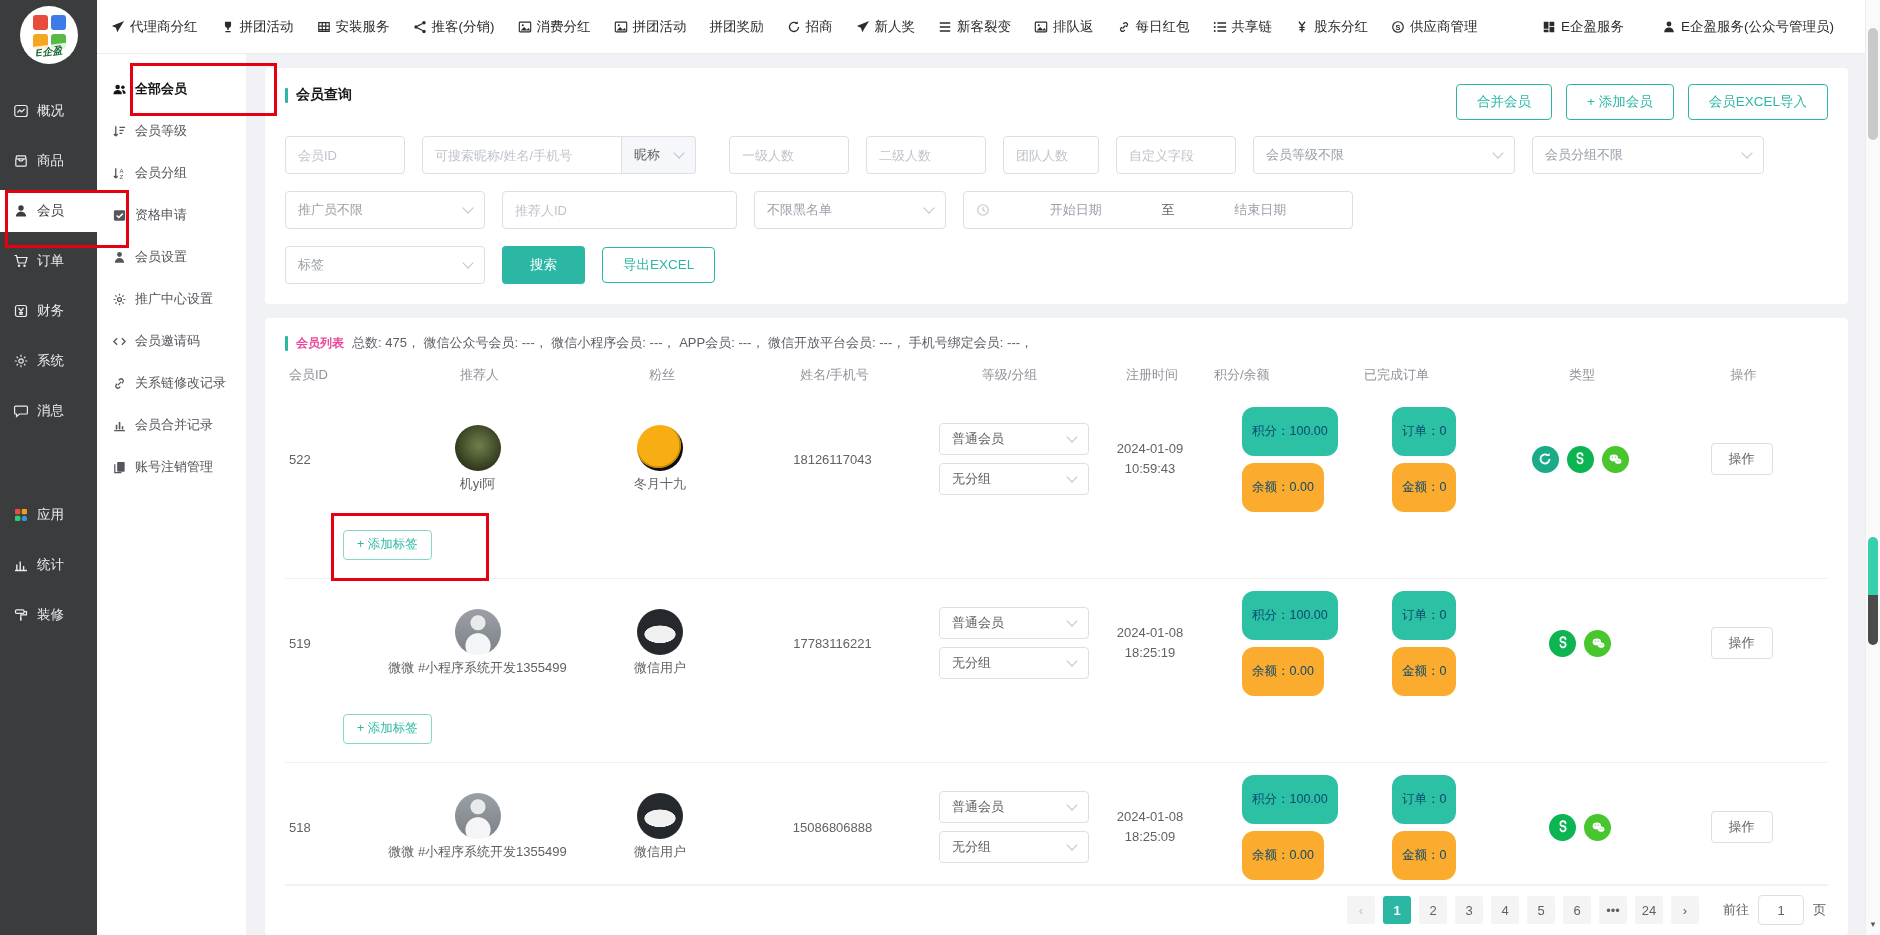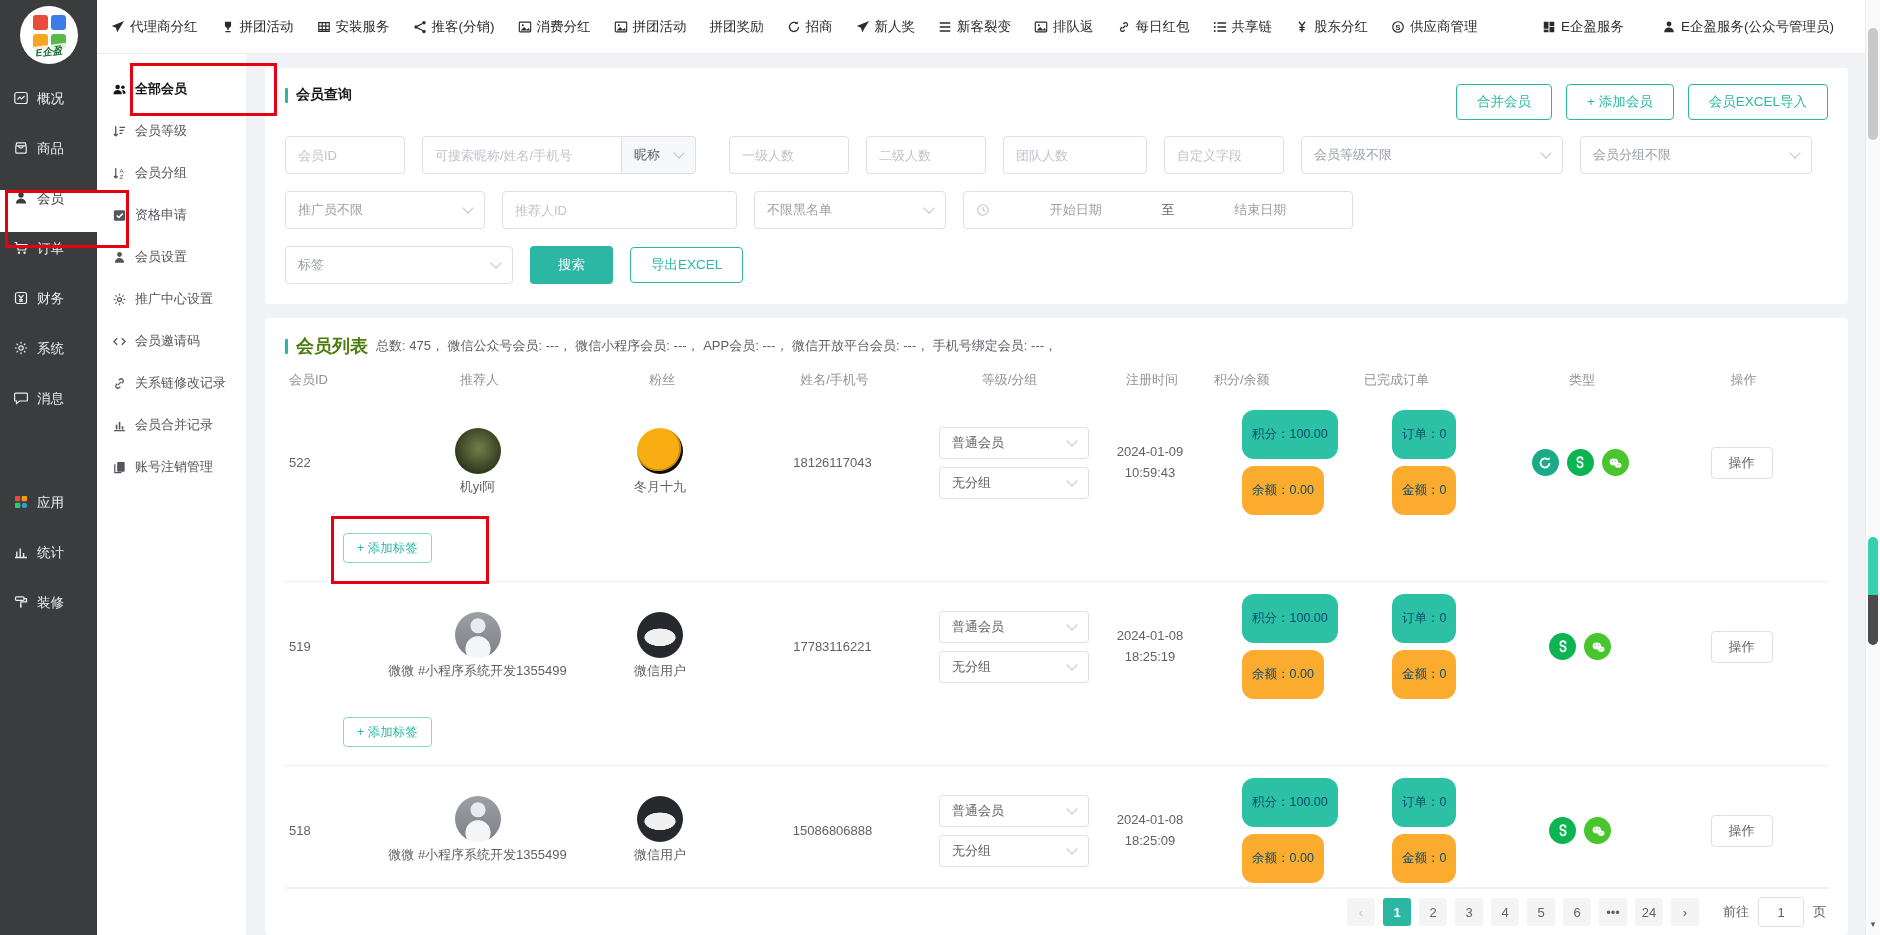--- a/index.html
+++ b/index.html
@@ -9,21 +9,21 @@
   
   .rail{position:absolute;left:0;top:0;bottom:0;width:97px;background:#3b3c3e;z-index:30}
   .logo{width:58px;height:58px;border-radius:50%;background:#fff;margin:6px auto 0;position:relative;overflow:hidden;cursor:pointer}
   .lgrid{position:absolute;left:13px;top:9px;width:34px;height:34px;display:grid;grid-template-columns:15px 15px;grid-gap:3px}
   .lb{width:15px;height:15px;border-radius:3px}
   .lb1{background:#e74c3c}.lb2{background:#3d7be8}.lb3{background:#f5a623}.lb4{background:#58b947}
   .ltext{position:absolute;bottom:5px;left:3px;right:3px;text-align:center;font-size:10px;font-weight:bold;font-style:italic;
          color:#1d6b34;background:rgba(255,255,255,.82);border-radius:6px;transform:rotate(-7deg)}
   .rail-menu{margin-top:26px}
   .rail-bottom{position:absolute;top:494px;left:0;right:0}
-  .ritem{height:42px;margin-bottom:8px;display:flex;align-items:flex-start;padding-left:13px;gap:8px;
+  .ritem{height:42px;margin-bottom:8px;display:flex;align-items:center;padding-left:13px;gap:8px;
          color:#ececec;font-size:13.5px;cursor:pointer;white-space:nowrap}
   .ritem svg{width:16px;height:16px;flex:none}
   .ritem.active{background:#fff;color:#3b3c3e}
   
   .topbar{position:absolute;left:97px;right:0;top:0;height:54px;background:#fff;border-bottom:1px solid #ececec;
           display:flex;align-items:center;gap:23px;padding:0 26px 0 14px;box-sizing:border-box;z-index:20}
   .tni{display:flex;align-items:center;gap:5px;font-size:13.5px;color:#2b2b2b;white-space:nowrap;cursor:pointer}
   .tni .ic svg{width:14px;height:14px}
   .top-right{margin-left:auto;display:flex;gap:38px;align-items:center;padding-right:20px}
   
@@ -56,21 +56,21 @@
   .combo .sel{border-radius:0 4px 4px 0;border-left:none;background:#f5f7fa;width:74px;color:#606266}
   .drange{width:390px;height:38px;border:1px solid #dcdfe6;border-radius:4px;display:flex;align-items:center;gap:6px;
           padding:0 12px;box-sizing:border-box;font-size:13px;color:#9aa0a8;background:#fff;cursor:pointer}
   .dph{flex:1;text-align:center}
   .dto{color:#606266}
   .btn-solid{height:38px;padding:0 28px;background:#2bb7a3;color:#fff;border:none;border-radius:4px;font-size:13.5px;
              cursor:pointer;font-family:inherit}
   
   .card2{flex:1;display:flex;flex-direction:column;padding:16px 20px 0;box-sizing:border-box;overflow:hidden}
   .stats{display:flex;align-items:center;gap:8px;font-size:13px;color:#5c5f66}
-  .stats b{font-size:18px;color:#4d7c0f}
+  .stats b{font-size:12px;color:#ec4899}
   .mhead,.mrow{display:grid;grid-template-columns:90px 205px 160px 185px 165px 120px 150px 145px 150px 1fr;align-items:center}
   .mhead{height:46px;font-size:13px;color:#909399;margin-top:4px}
   .mhead .hc{padding-left:4px}
   .hc-c{text-align:center}
   .mrow{padding:12px 0 4px}
   .cid{font-size:13px;color:#606266;padding-left:4px}
   .cavatar{display:flex;flex-direction:column;align-items:center;gap:4px}
   .avname{font-size:13px;color:#606266;text-align:left;line-height:1.45;max-width:190px}
   .av{width:46px;height:46px;border-radius:50%;flex:none;cursor:pointer}
   .av-plant{background:radial-gradient(circle at 50% 32%,#77875229 0,transparent 60%),radial-gradient(circle at 52% 45%,#6d7d4a,#2c3318 75%)}
@@ -499,21 +499,21 @@
       <input class="inp" style="width: 120px;" placeholder="会员ID">
       <div class="combo">
         <input class="inp" placeholder="可搜索昵称/姓名/手机号" style="">
         <div class="sel">
           <span>昵称</span>
           <i class="chev"></i>
         </div>
       </div>
       <input class="inp" style="width: 120px; margin-left: 16px;" placeholder="一级人数">
       <input class="inp" style="width: 120px;" placeholder="二级人数">
-      <input class="inp" style="width: 144px;" placeholder="团队人数">
+      <input class="inp" style="width: 96px;" placeholder="团队人数">
       <input class="inp" style="width: 120px;" placeholder="自定义字段">
       <div class="sel" style="width:262px">
         <span>会员等级不限</span>
         <i class="chev"></i>
       </div>
       <div class="sel" style="width:232px">
         <span>会员分组不限</span>
         <i class="chev"></i>
       </div>
     </div>
@@ -535,21 +535,21 @@
               <path d="M8 4.5V8l2.5 1.5"></path>
             </svg>
           </span>
         <span class="dph">开始日期</span>
         <span class="dto">至</span>
         <span class="dph">结束日期</span>
       </div>
     </div>
 
     <div class="frow">
-      <div class="sel" style="width:228px">
+      <div class="sel" style="width:200px">
         <span>标签</span>
         <i class="chev"></i>
       </div>
       <button class="btn-solid">搜索</button>
       <button class="btn-o">导出EXCEL</button>
     </div>
   </section>
 
   <section class="card card2">
     <div class="stats">

